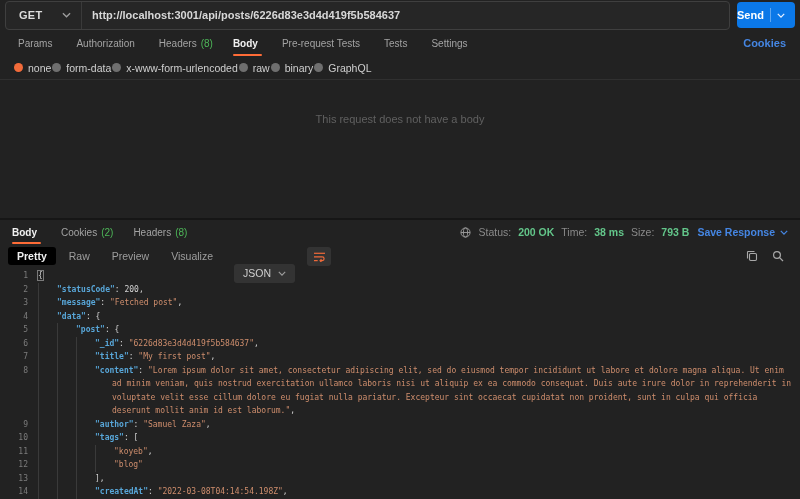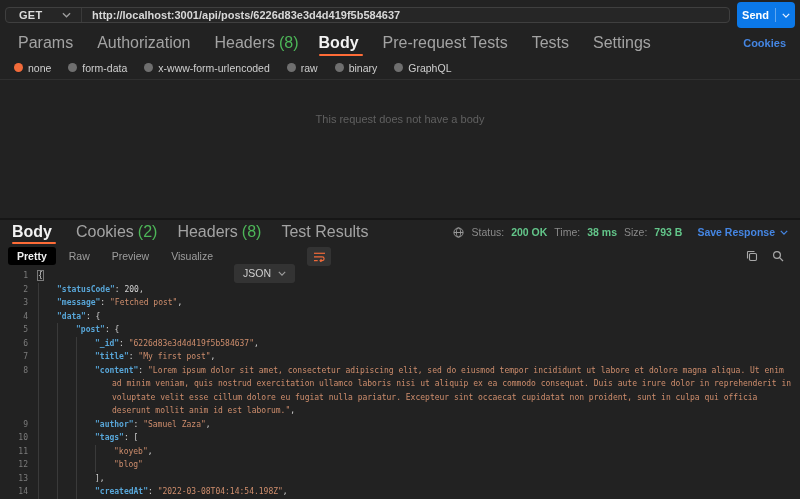--- a/index.html
+++ b/index.html
@@ -9,73 +9,73 @@
     font-family:"Liberation Sans", sans-serif;
     color:#c9c9c9;
     font-size:11px;
     -webkit-font-smoothing:antialiased;
   }
   svg { display:block; }
 
   
   .topbar { height:30px; display:flex; align-items:center; padding:0 5px; gap:7px; }
   .urlbox {
-    flex:1; height:16px; display:flex; align-items:center;
+    flex:1; height:29px; display:flex; align-items:center;
     background:#262626; border:1px solid #3f3f3f; border-radius:4px; overflow:hidden;
   }
   .method {
     width:76px; height:100%; display:flex; align-items:center; justify-content:space-between;
     padding:0 10px 0 13px; cursor:pointer; border-right:1px solid #3a3a3a;
   }
   .method .m { color:#dcdcdc; font-weight:bold; font-size:11px; letter-spacing:.3px; }
   .urlbox input {
     flex:1; background:transparent; border:none; outline:none;
     color:#d8d8d8; font-size:11px; font-weight:bold; padding:0 10px;
     font-family:"Liberation Sans", sans-serif;
   }
   .sendbtn {
     width:58px; height:26px; background:#0b78e8; border:none; border-radius:4px;
     color:#fff; font-size:11px; font-weight:bold; display:flex; align-items:center;
-    justify-content:center; gap:6px; cursor:pointer; font-family:"Liberation Sans", sans-serif;
+    gap:6px; cursor:pointer; font-family:"Liberation Sans", sans-serif;
   }
   .sendbtn .sep { width:1px; height:14px; background:rgba(255,255,255,.35); }
   .chev { color:#9e9e9e; }
   .sendbtn .chev { color:#e8f1ff; }
 
   
   .reqtabs { height:26px; display:flex; align-items:stretch; padding:0 8px; }
   .tab {
     display:flex; align-items:center; padding:0 10px; color:#a3a3a3; cursor:pointer;
-    position:relative; font-size:16px; white-space:nowrap;
+    position:relative; font-size:10px; white-space:nowrap;
   }
   .tab .cnt { color:#4db658; margin-left:4px; }
   .tab.active { color:#f2f2f2; font-weight:bold; }
   .tab.active::after {
     content:""; position:absolute; left:10px; right:10px; bottom:0;
     height:2px; background:#ff6c37; border-radius:1px;
   }
   .cookies-link { margin-left:auto; align-self:center; color:#4586e3; font-weight:bold; cursor:pointer; padding-right:6px; }
 
   
-  .radios { height:24px; display:flex; align-items:center; gap:17px; padding:0 14px; border-bottom:1px solid #303030; }
+  .radios { height:24px; display:flex; align-items:center; gap:1px; padding:0 14px; border-bottom:1px solid #303030; }
   .radio { display:flex; align-items:center; gap:5px; cursor:pointer; color:#cfcfcf; font-size:10.5px; }
   .radio .dot { width:9px; height:9px; border-radius:50%; background:#6f6f6f; }
   .radio.sel .dot { background:#f26b3a; }
 
   
   .reqbody { height:138px; position:relative; }
   .reqbody .msg { position:absolute; top:8px; left:0; right:0; text-align:center; color:#606060; font-size:11px;margin-top:25px; }
 
   
   .splitter { height:2px; background:#161616; cursor:row-resize; }
   .resptabs { height:24px; display:flex; align-items:stretch; padding:0 2px; }
   .respmeta { margin-left:auto; display:flex; align-items:center; gap:7px; padding-right:10px; font-size:10.5px; }
   .mlabel { color:#8a8a8a; }
   .mval { color:#63c68a; font-weight:bold; }
-  .save-resp { color:#4586e3; font-weight:bold; display:flex; align-items:center; gap:5px; cursor:pointer; margin-left:8px; }
+  .save-resp { color:#4586e3; font-weight:bold; display:flex; align-items:center; gap:5px; cursor:pointer; margin-left:1px; }
   .save-resp .chev { color:#4586e3; }
 
   
   .viewrow { height:24px; display:flex; align-items:center; padding:0 8px; gap:4px; }
   .vtab { padding:3px 9px; border-radius:3px; color:#9e9e9e; cursor:pointer; font-size:10.5px; }
   .vtab.active { background:#000000; color:#f0f0f0; font-weight:bold; }
   .jsonsel {
     margin-left:8px; background:#333333; border-radius:3px; height:19px;
     display:flex; align-items:center; gap:7px; padding:0 9px; color:#d0d0d0; cursor:pointer; font-size:10.5px;margin-top:34px;
   }
@@ -190,24 +190,20 @@
       <span>Body</span>
       <span class="cnt"></span>
     </div>
   <div class="tab">
       <span>Cookies</span>
       <span class="cnt">(2)</span>
     </div>
   <div class="tab">
       <span>Headers</span>
       <span class="cnt">(8)</span>
-    </div>
-  <div class="tab">
-      <span>Test Results</span>
-      <span class="cnt"></span>
     </div>
   <div class="respmeta">
     <svg viewBox="0 0 12 12" width="11" height="11" fill="none" stroke="#9e9e9e" stroke-width="1">
         <circle cx="6" cy="6" r="5"></circle>
         <ellipse cx="6" cy="6" rx="2.3" ry="5"></ellipse>
         <path d="M1 6h10"></path>
       </svg>
     <span class="mlabel">Status:</span>
     <span class="mval">200 OK</span>
     <span class="mlabel">Time:</span>

